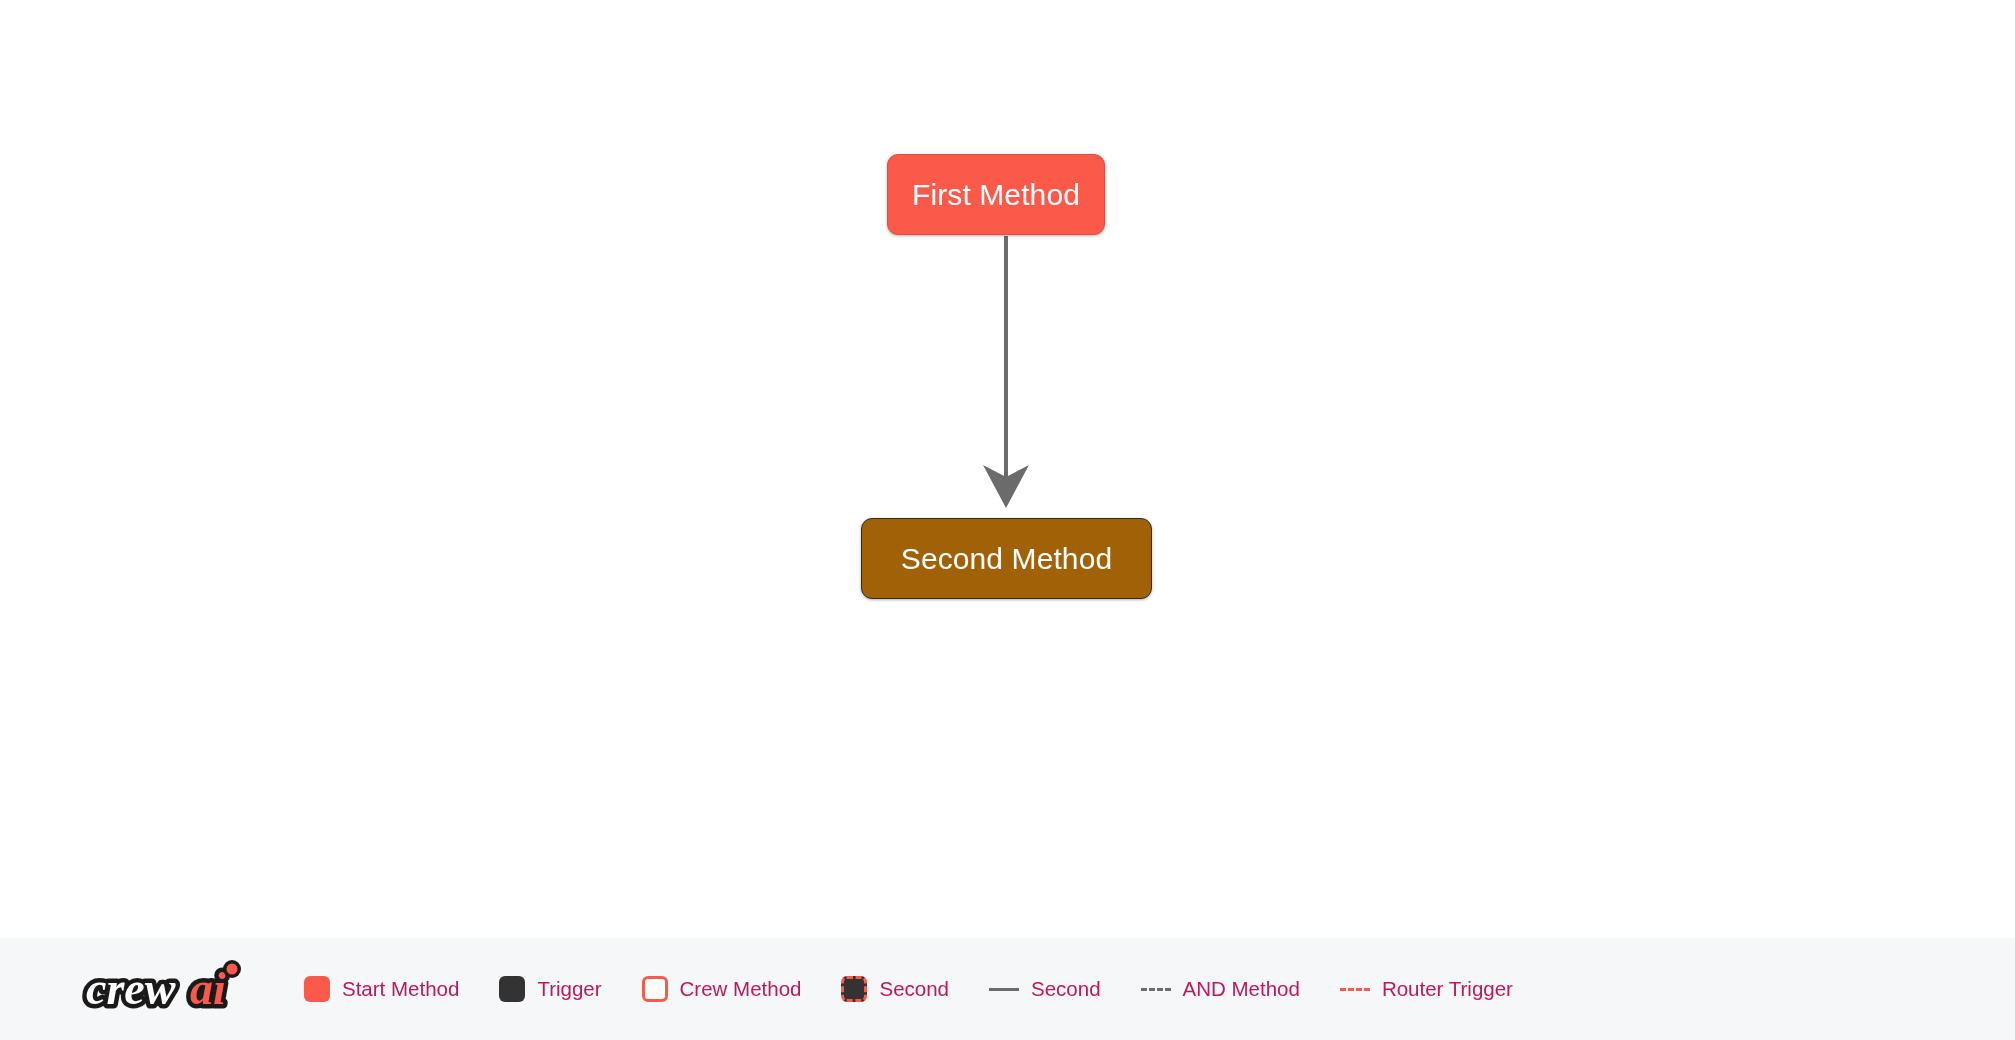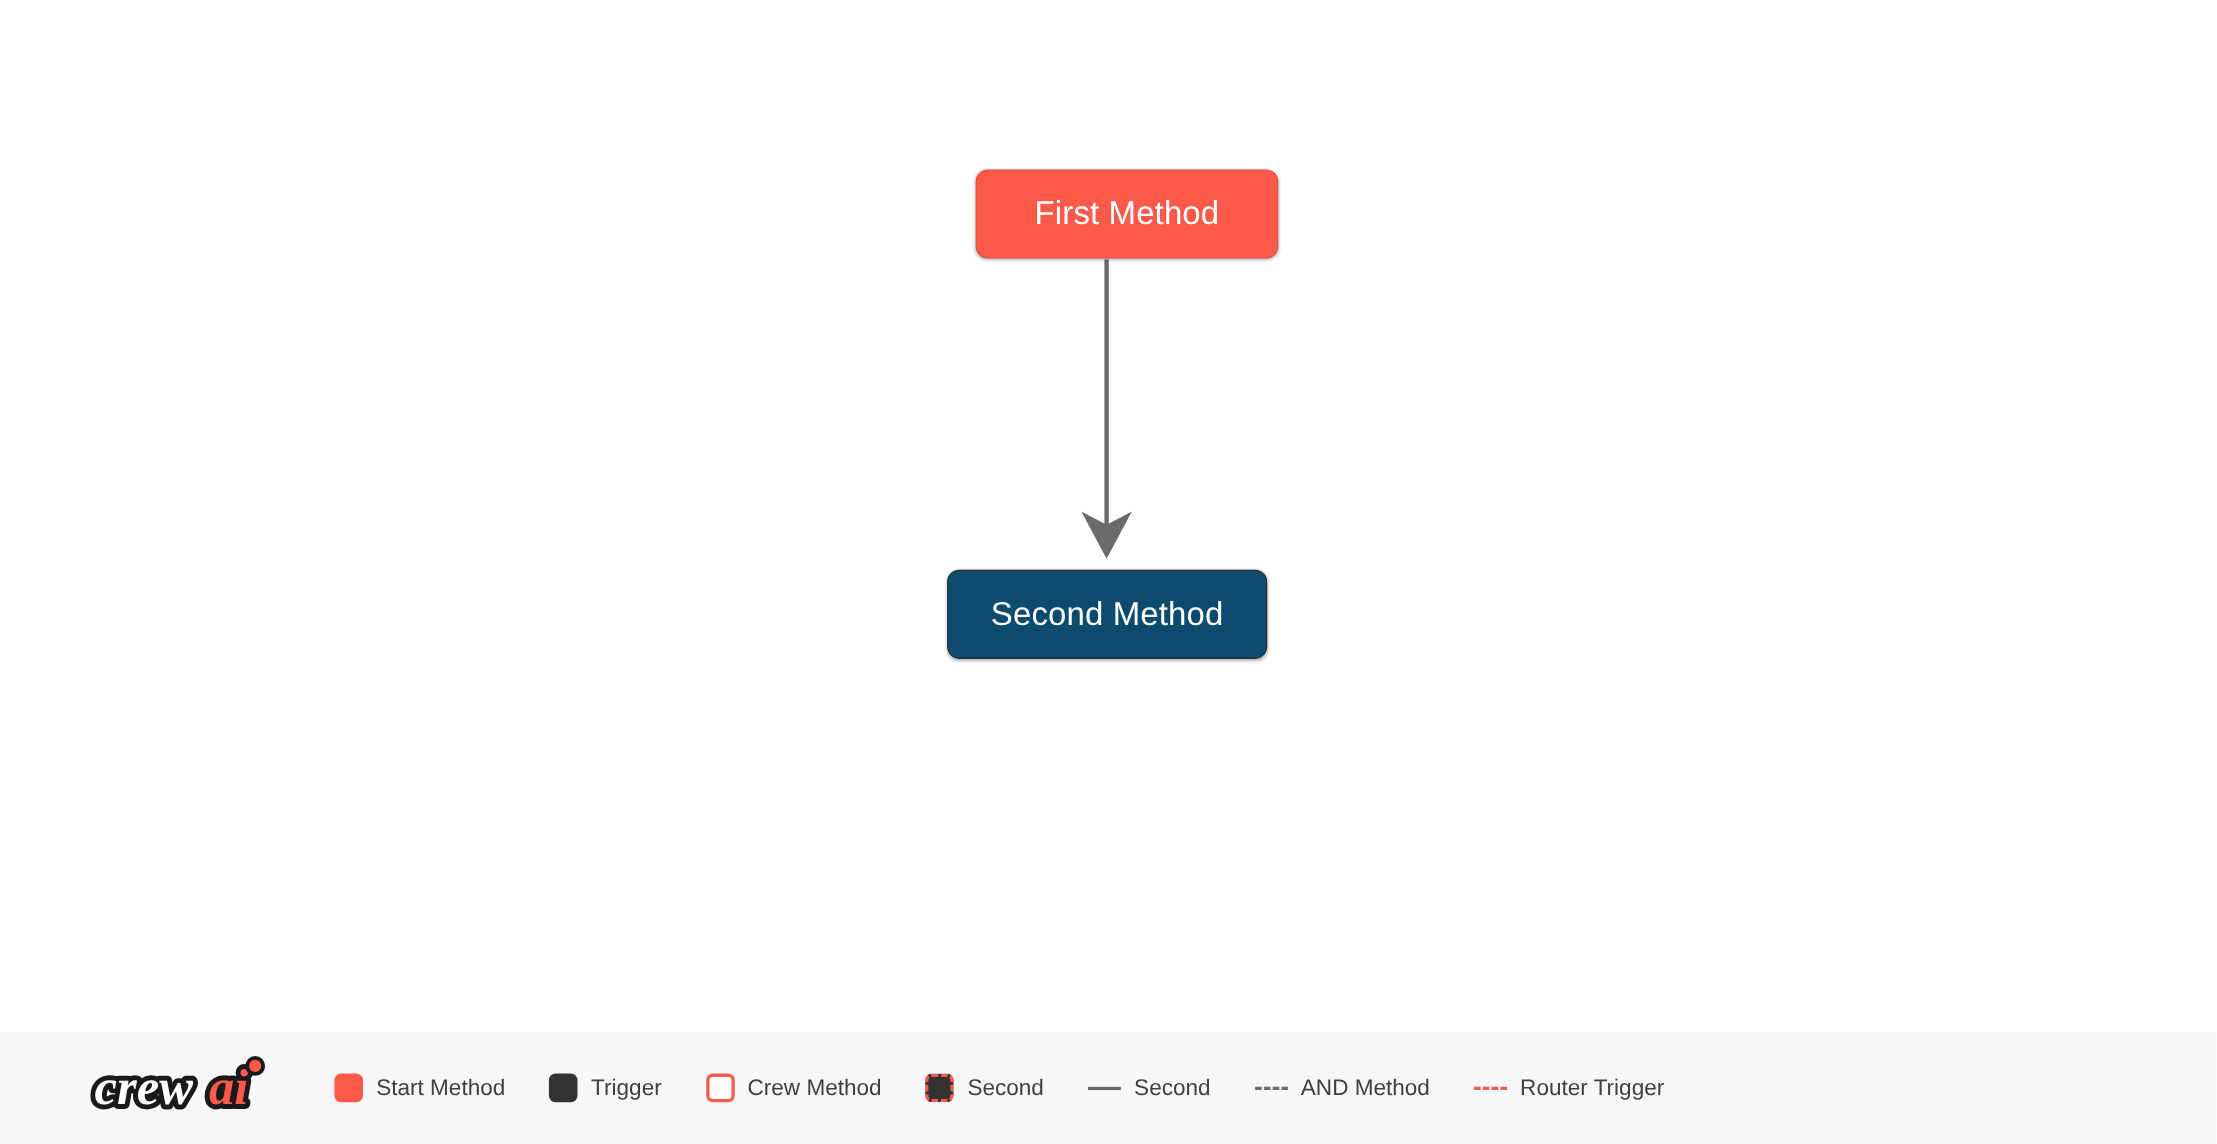--- a/index.html
+++ b/index.html
@@ -44,33 +44,33 @@
     font-size: 30px;
     letter-spacing: 0.1px;
     color: #ffffff;
     white-space: nowrap;
     user-select: none;
   }
 
   #node-first-method {
     left: 887px;
     top: 154px;
-    width: 275px;
+    width: 218px;
     height: 81px;
     background: #FB5A4B;
     border: 1px solid #e24e41;
     box-shadow: 0 1px 3px rgba(0,0,0,0.30);
   }
 
   #node-second-method {
     left: 861px;
     top: 518px;
     width: 291px;
     height: 81px;
-    background: #0c4a6e;
+    background: #a16207;
     border: 1px solid #2b2b2b;
     box-shadow: 0 1px 3px rgba(0,0,0,0.30);
   }
 
   
   #legend-bar {
     position: absolute;
     left: 0;
     top: 938px;
     width: 2015px;
@@ -90,21 +90,21 @@
 
   .legend-item {
     display: flex;
     align-items: center;
     margin-right: 40px;
     flex: none;
   }
 
   .legend-label {
     font-size: 20.5px;
-    color: #404040;
+    color: #be185d;
     margin-left: 12px;
     white-space: nowrap;
   }
 
   .swatch {
     width: 26px;
     height: 26px;
     box-sizing: border-box;
     border-radius: 6px;
     flex: none;

